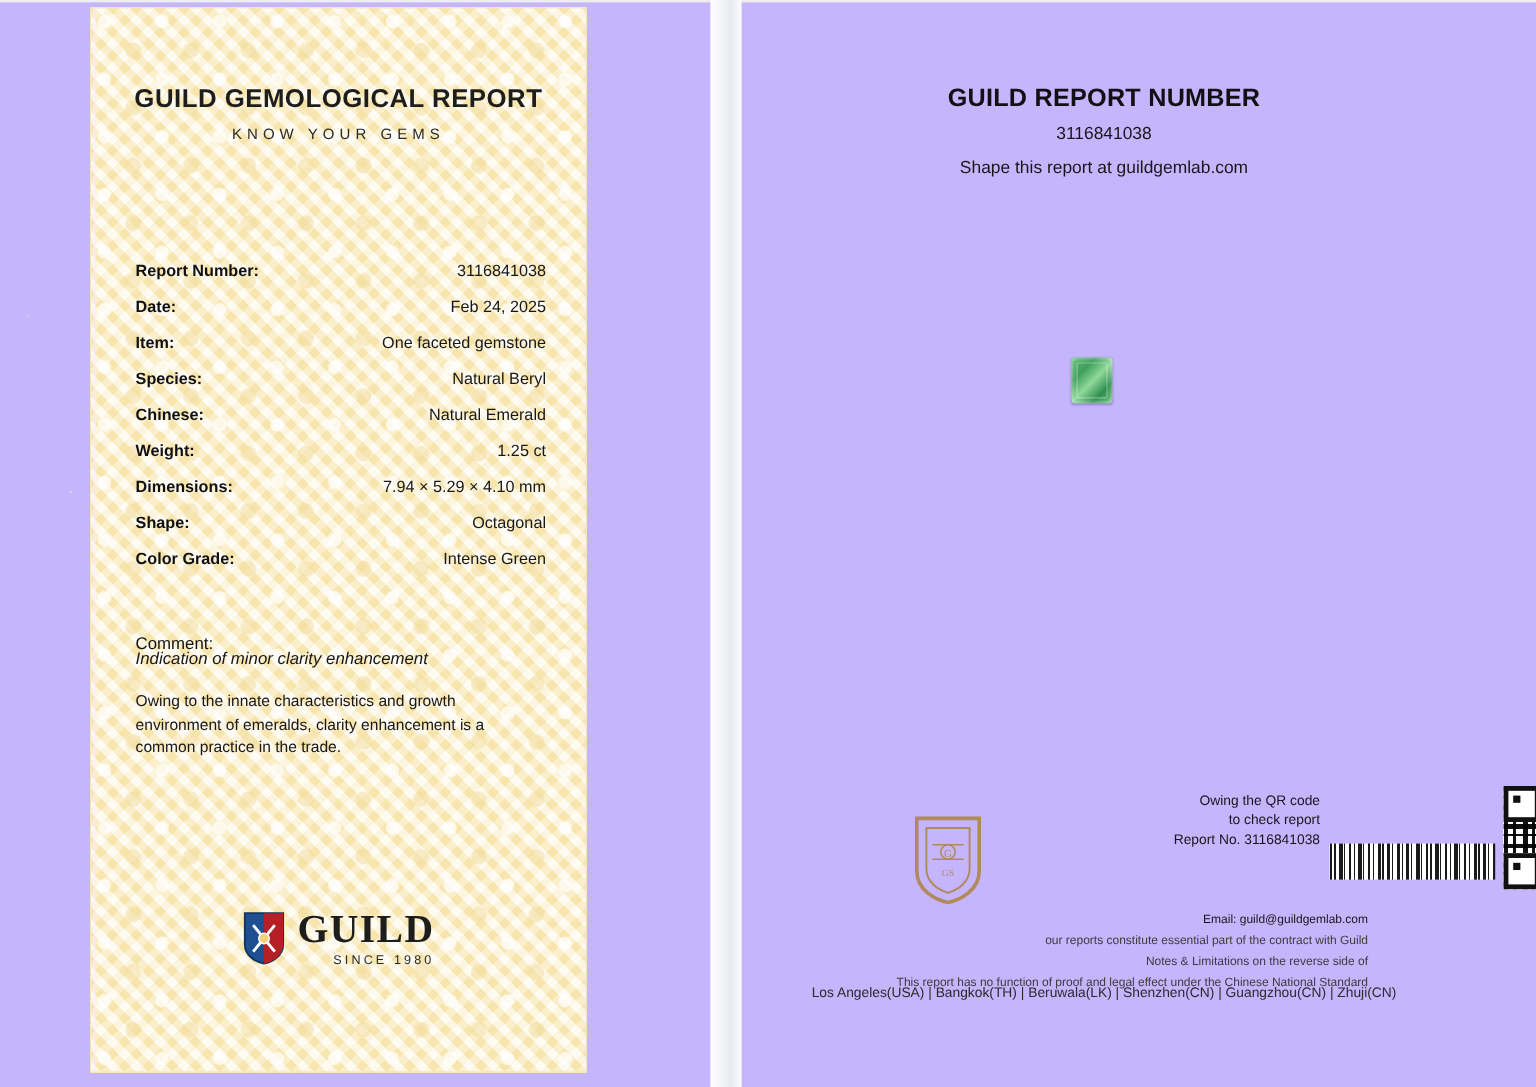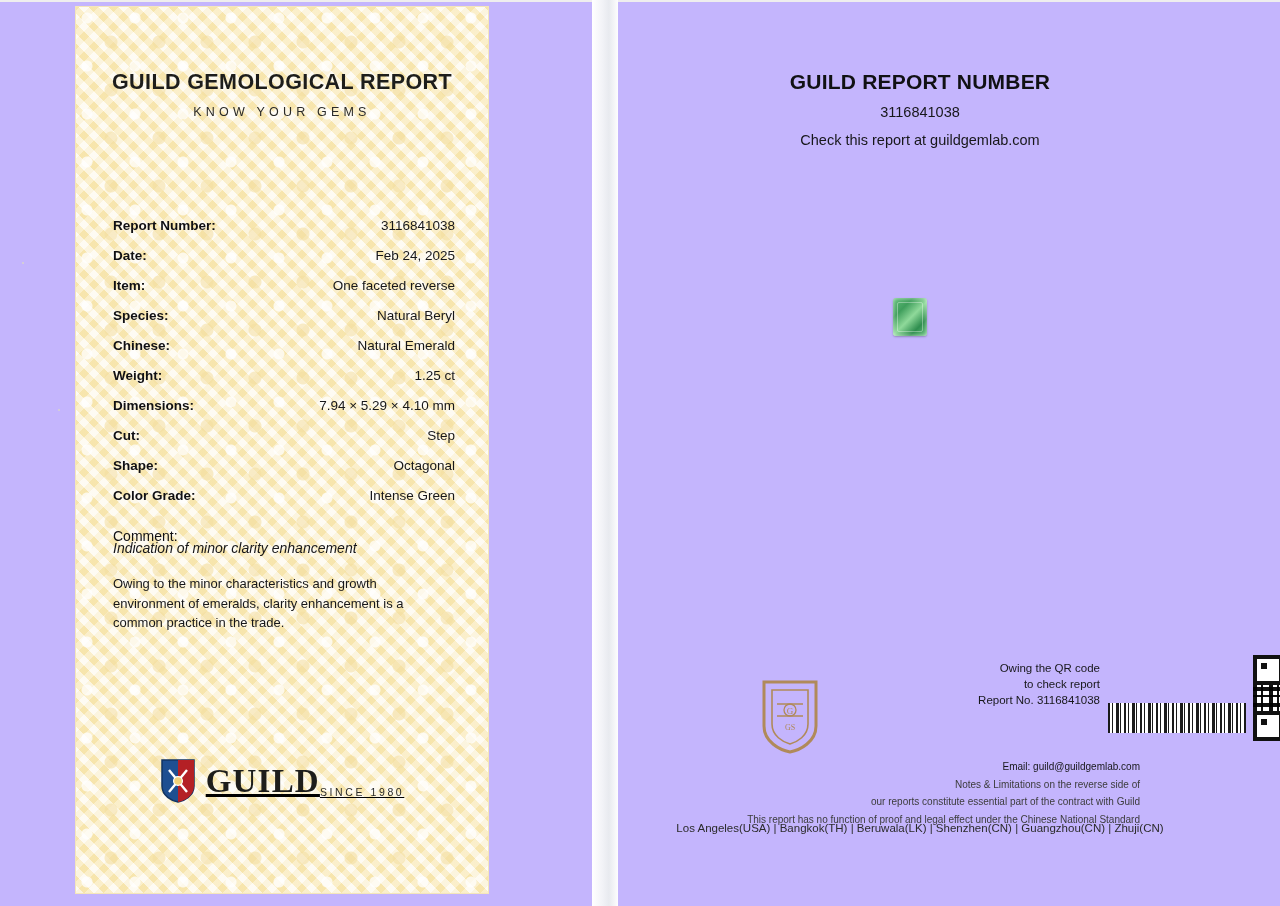--- a/index.html
+++ b/index.html
@@ -138,21 +138,21 @@
     align-items: center;
     justify-content: center;
     gap: 10px;
   }
   .shield {
     position: relative;
     width: 36px;
     height: 46px;
   }
   .shield svg { display: block; }
-  .logo-texts { display: flex; flex-direction: row; align-items: flex-start; text-decoration: underline; }
+  .logo-texts { display: flex; flex-direction: column; align-items: flex-start; }
   .logo-word {
     font-size: 33px;
     font-weight: bold;
     letter-spacing: 1.2px;
     color: #1d1d1b;
     line-height: 34px;
     font-family: "Liberation Serif", serif;
   }
   .logo-since {
     font-size: 10.5px;
@@ -347,55 +347,51 @@
       <div class="spec-row">
         <span class="spec-label">Report Number:</span>
         <span class="spec-value">3116841038</span>
       </div>
       <div class="spec-row">
         <span class="spec-label">Date:</span>
         <span class="spec-value">Feb 24, 2025</span>
       </div>
       <div class="spec-row">
         <span class="spec-label">Item:</span>
-        <span class="spec-value">One faceted reverse</span>
+        <span class="spec-value">One faceted gemstone</span>
       </div>
       <div class="spec-row">
         <span class="spec-label">Species:</span>
         <span class="spec-value">Natural Beryl</span>
       </div>
       <div class="spec-row">
         <span class="spec-label">Chinese:</span>
         <span class="spec-value">Natural Emerald</span>
       </div>
       <div class="spec-row">
         <span class="spec-label">Weight:</span>
         <span class="spec-value">1.25 ct</span>
       </div>
       <div class="spec-row">
         <span class="spec-label">Dimensions:</span>
         <span class="spec-value">7.94 × 5.29 × 4.10 mm</span>
       </div>
       <div class="spec-row">
-        <span class="spec-label">Cut:</span>
-        <span class="spec-value">Step</span>
-      </div>
-      <div class="spec-row">
         <span class="spec-label">Shape:</span>
         <span class="spec-value">Octagonal</span>
       </div>
       <div class="spec-row">
         <span class="spec-label">Color Grade:</span>
         <span class="spec-value">Intense Green</span>
       </div>
     </div>
 
     <div class="comment-label">Comment:</div>
     <div class="comment-text">Indication of minor clarity enhancement</div>
-    <div class="note-text">Owing to the minor characteristics and growth environment of emeralds, clarity enhancement is a common practice in the trade.</div>
+    <div class="note-text">Owing to the innate characteristics and growth environment of emeralds, clarity enhancement is a common practice in the trade.</div>
 
     <div class="logo-block">
       <div class="shield">
         <svg width="36" height="46" viewBox="0 0 36 46">
           <path d="M2 2 H34 V28 C34 38 24 43 18 44 C12 43 2 38 2 28 Z" fill="#1e4f91" stroke="#123463" stroke-width="1.5"></path>
           <path d="M18 2 H34 V28 C34 38 24 43 18 44 Z" fill="#b42025"></path>
           <path d="M9 12 L27 34 M27 12 L9 34" stroke="#ffffff" stroke-width="2.4" fill="none"></path>
           <circle cx="18" cy="23" r="4.4" fill="#f2d27a" stroke="#ffffff" stroke-width="1.2"></circle>
         </svg>
       </div>
@@ -404,21 +400,21 @@
         <div class="logo-since">SINCE 1980</div>
       </div>
     </div>
   </div>
 
   <div class="right">
     <div class="fold"></div>
 
     <div class="r-title">GUILD REPORT NUMBER</div>
     <div class="r-number">3116841038</div>
-    <div class="r-check">Check this report at guildgemlab.com</div>
+    <div class="r-check">Shape this report at guildgemlab.com</div>
 
     <div class="gem"></div>
 
     <div class="crest">
       <svg width="60" height="78" viewBox="0 0 60 78">
         <path d="M4 4 H56 V48 C56 64 40 72 30 74 C20 72 4 64 4 48 Z" fill="none" stroke="#b08a5a" stroke-width="3"></path>
         <path d="M12 12 H48 V46 C48 58 37 64 30 66 C23 64 12 58 12 46 Z" fill="none" stroke="#b08a5a" stroke-width="1.6"></path>
         <path d="M17 26 H43 M17 38 H43" stroke="#b08a5a" stroke-width="1.3"></path>
         <circle cx="30" cy="32" r="6" fill="none" stroke="#b08a5a" stroke-width="1.3"></circle>
         <text x="30" y="36" font-size="9" fill="#b08a5a" text-anchor="middle" font-family="Liberation Serif, serif">G</text>
@@ -439,20 +435,20 @@
           </span>
 
         <span class="pe bl">
             <i></i>
           </span>
       </div>
     </div>
 
     <div class="footer">
       <div class="email">Email: guild@guildgemlab.com</div>
+      <div>our reports constitute essential part of the contract with Guild</div>
       <div>Notes &amp; Limitations on the reverse side of</div>
-      <div>our reports constitute essential part of the contract with Guild</div>
       <div>This report has no function of proof and legal effect under the Chinese National Standard</div>
     </div>
     <div class="footer-wide locations">Los Angeles(USA) | Bangkok(TH) | Beruwala(LK) | Shenzhen(CN) | Guangzhou(CN) | Zhuji(CN)</div>
   </div>
 
 </div>
 
 </body></html>

